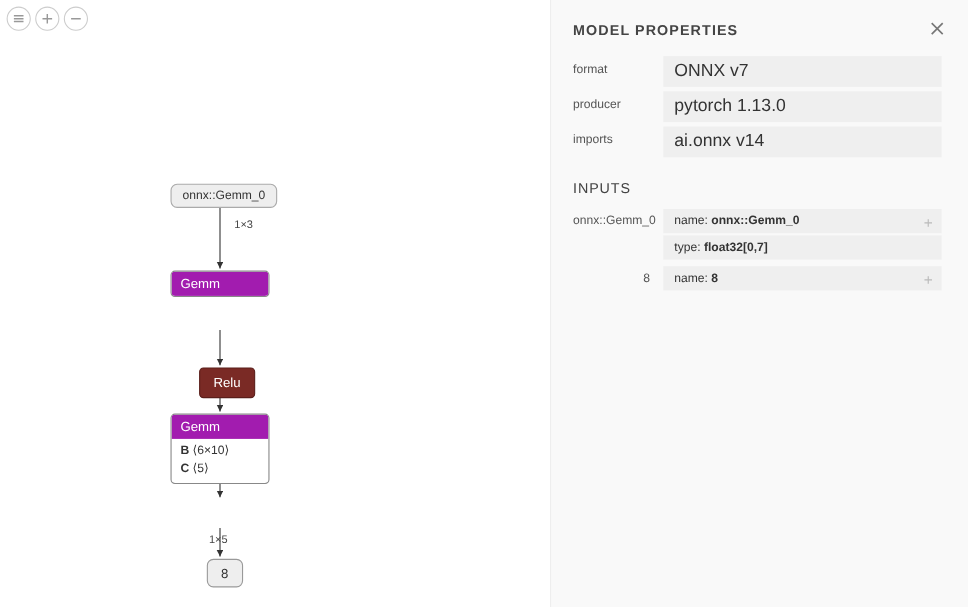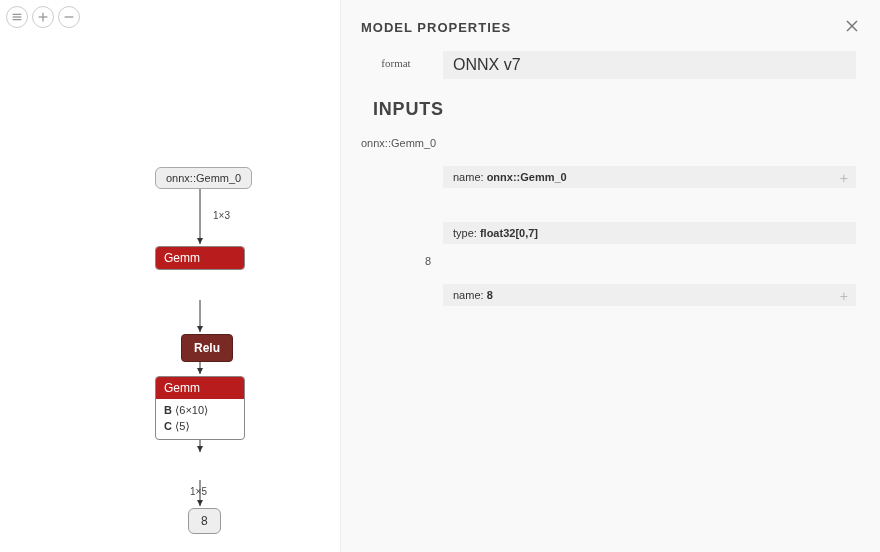--- a/index.html
+++ b/index.html
@@ -4,39 +4,39 @@
 <style>
 * { box-sizing: border-box; margin: 0; padding: 0; }
 body { font-family: -apple-system, BlinkMacSystemFont, "Segoe UI", Arial, sans-serif; font-size: 12px; color: #222; background: #fff; width: 880px; height: 552px; overflow: hidden; position: relative; }
 .toolbar { position: absolute; top: 6px; left: 6px; display: flex; gap: 4px; z-index: 10; }
 .tool-btn { width: 22px; height: 22px; border: 1px solid #ccc; border-radius: 11px; background: #fff; display: flex; align-items: center; justify-content: center; cursor: pointer; color: #888; }
 .tool-btn svg { width: 14px; height: 14px; stroke: #999; stroke-width: 1.5; fill: none; }
 .canvas { position: absolute; left: 0; top: 0; width: 420px; height: 552px; }
 .node { position: absolute; text-align: center; }
 .io-node { border: 1px solid #aaa; border-radius: 6px; background: #eee; padding: 4px 10px; font-size: 11px; color: #333; }
 .layer-node { border: 1px solid #888; border-radius: 4px; background: #fff; overflow: hidden; min-width: 90px; text-align: left; }
-.layer-head { background: #b91c1c; color: #fff; font-weight: 500; padding: 4px 8px; font-size: 12px; }
+.layer-head { background: #a21caf; color: #fff; font-weight: 500; padding: 4px 8px; font-size: 12px; }
 .layer-body { padding: 4px 8px; font-size: 11px; color: #333; }
 .layer-body div { line-height: 1.45; }
 .layer-body b { font-weight: 600; }
 .act-node { background: #7a2a25; color: #fff; border: 1px solid #5a1e1a; border-radius: 4px; padding: 6px 12px; font-size: 12px; font-weight: 500; }
 .edge-label { position: absolute; font-size: 10px; color: #444; }
 .out-node { border: 1px solid #999; border-radius: 6px; background: #eee; padding: 5px 12px; font-size: 12px; color: #333; }
 svg.edges { position: absolute; left: 0; top: 0; width: 420px; height: 552px; pointer-events: none; }
-.panel { position: absolute; right: 0; top: 0; width: 540px; height: 552px; background: #f9f9f9; border-left: 1px solid #eee; padding: 20px 24px 36px 20px; overflow: auto; }
+.panel { position: absolute; right: 0; top: 0; width: 380px; height: 552px; background: #f9f9f9; border-left: 1px solid #eee; padding: 20px 24px 36px 20px; overflow: auto; }
 .panel-close { position: absolute; right: 18px; top: 18px; width: 18px; height: 18px; cursor: pointer; color: #666; }
 .panel-title { font-size: 13px; font-weight: 600; letter-spacing: 1px; color: #444; margin-bottom: 16px; }
-.section-title { font-size: 18px; font-weight: 700; letter-spacing: 0.8px; color: #444; margin: 20px 0 12px 12px; }
+.section-title { font-size: 13px; font-weight: 400; letter-spacing: 0.8px; color: #444; margin: 20px 0 12px 0; }
 .prop-row { display: flex; margin-bottom: 4px; }
-.prop-label { width: 82px; text-align: center; padding-right: 12px; color: #555; font-size: 11px; line-height: 24px; flex-shrink: 0; font-family: Liberation Serif, serif; }
+.prop-label { width: 82px; text-align: left; padding-right: 12px; color: #555; font-size: 11px; line-height: 24px; flex-shrink: 0; }
 .prop-value { flex: 1; background: #efefef; padding: 5px 10px; font-size: 16px; color: #333; min-height: 24px; position: relative; }
 .io-row { display: flex; margin-bottom: 4px; align-items: flex-start; }
 .io-label { width: 82px; text-align: right; padding-right: 12px; color: #555; font-size: 11px; line-height: 22px; flex-shrink: 0; }
 .io-box { flex: 1; }
-.io-line { background: #efefef; padding: 5px 10px; font-size: 11px; color: #333; margin-bottom: 2px; position: relative; margin-top: 34px; }
+.io-line { background: #efefef; padding: 5px 10px; font-size: 11px; color: #333; margin-bottom: 2px; position: relative; }
 .io-line b { font-weight: 600; }
 .expand { position: absolute; right: 8px; top: 4px; color: #bbb; font-size: 14px; cursor: pointer; }
 </style>
 </head>
 <body>
 
 <div class="toolbar">
   <div class="tool-btn">
     <svg viewBox="0 0 16 16">
         <line x1="3" y1="5" x2="13" y2="5"></line>
@@ -65,27 +65,27 @@
         </marker>
       </defs>
     <line x1="200" y1="188" x2="200" y2="244" stroke="#333" stroke-width="1" marker-end="url(#ah)"></line>
     <line x1="200" y1="300" x2="200" y2="332" stroke="#333" stroke-width="1" marker-end="url(#ah)"></line>
     <line x1="200" y1="360" x2="200" y2="374" stroke="#333" stroke-width="1" marker-end="url(#ah)"></line>
     <line x1="200" y1="430" x2="200" y2="452" stroke="#333" stroke-width="1" marker-end="url(#ah)"></line>
     <line x1="200" y1="480" x2="200" y2="506" stroke="#333" stroke-width="1" marker-end="url(#ah)"></line>
   </svg>
 
   <div class="node io-node" style="left:155px; top:167px;">onnx::Gemm_0</div>
-  <div class="edge-label" style="left:213px; top:210px;">1×3</div>
+  <div class="edge-label" style="left:213px; top:199px;">1×3</div>
 
   <div class="node layer-node" style="left:155px; top:246px;">
     <div class="layer-head">Gemm</div>
   </div>
 
-  <div class="node act-node" style="left:181px; top:334px;font-weight:bold;">Relu</div>
+  <div class="node act-node" style="left:181px; top:334px;">Relu</div>
 
   <div class="node layer-node" style="left:155px; top:376px;">
     <div class="layer-head">Gemm</div>
     <div class="layer-body">
       <div><b>B</b> <span>⟨6×10⟩</span></div>
       <div><b>C</b> <span>⟨5⟩</span></div>
     </div>
   </div>
 
   <div class="edge-label" style="left:190px; top:486px;text-align:right;">1×5</div>
@@ -97,20 +97,28 @@
     <svg viewBox="0 0 16 16" width="16" height="16">
         <line x1="3" y1="3" x2="13" y2="13" stroke="#777" stroke-width="1.5"></line>
         <line x1="13" y1="3" x2="3" y2="13" stroke="#777" stroke-width="1.5"></line>
       </svg>
   </div>
   <div class="panel-title">MODEL PROPERTIES</div>
 
   <div class="prop-row">
     <div class="prop-label">format</div>
     <div class="prop-value">ONNX v7</div>
+  </div>
+  <div class="prop-row">
+    <div class="prop-label">producer</div>
+    <div class="prop-value">pytorch 1.13.0</div>
+  </div>
+  <div class="prop-row">
+    <div class="prop-label">imports</div>
+    <div class="prop-value">ai.onnx v14</div>
   </div>
 
   <div class="section-title">INPUTS</div>
   <div class="io-row">
     <div class="io-label">onnx::Gemm_0</div>
     <div class="io-box">
       <div class="io-line">
         <span>name:</span> <b>onnx::Gemm_0</b>
         <span class="expand">+</span>
       </div>

